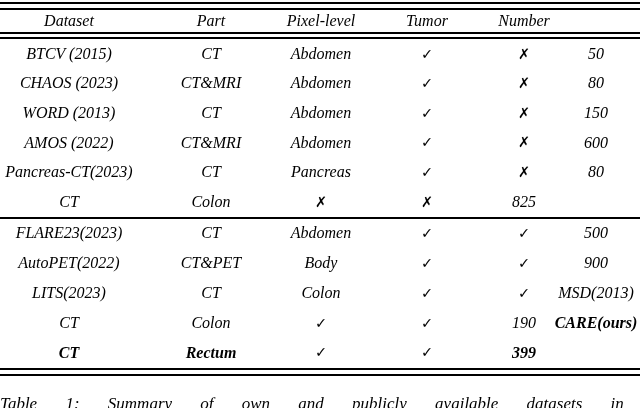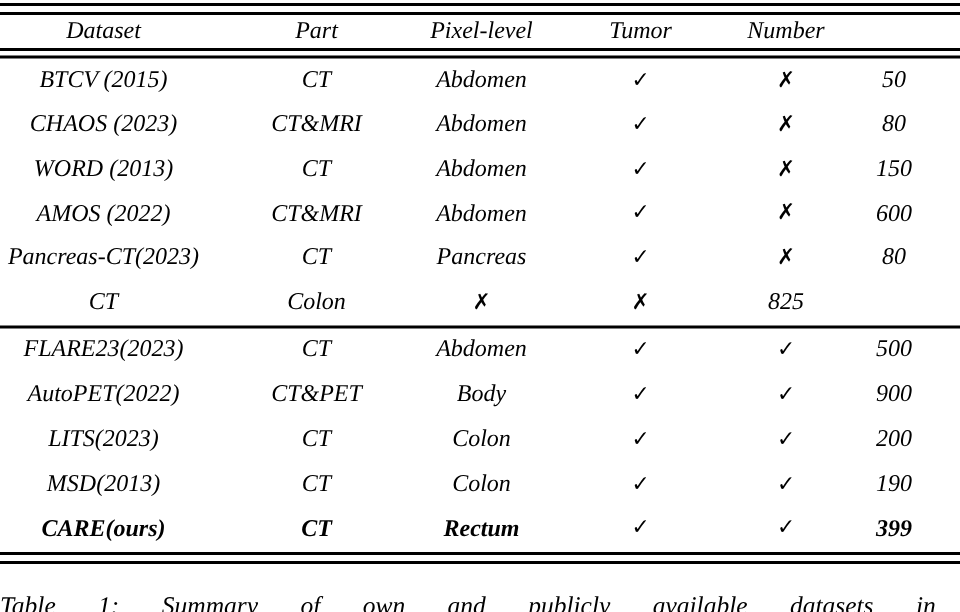--- a/index.html
+++ b/index.html
@@ -138,21 +138,20 @@
     <div class="c">Body</div>
     <div class="c mark">✓</div>
     <div class="c mark">✓</div>
     <div class="c">900</div>
 
     <div class="c">LITS(2023)</div>
     <div class="c">CT</div>
     <div class="c">Colon</div>
     <div class="c mark">✓</div>
     <div class="c mark">✓</div>
-    <div class="c">200</div>
 
     <div class="c">MSD(2013)</div>
     <div class="c">CT</div>
     <div class="c">Colon</div>
     <div class="c mark">✓</div>
     <div class="c mark">✓</div>
     <div class="c">190</div>
 
     <div class="c b">CARE(ours)</div>
     <div class="c b">CT</div>

